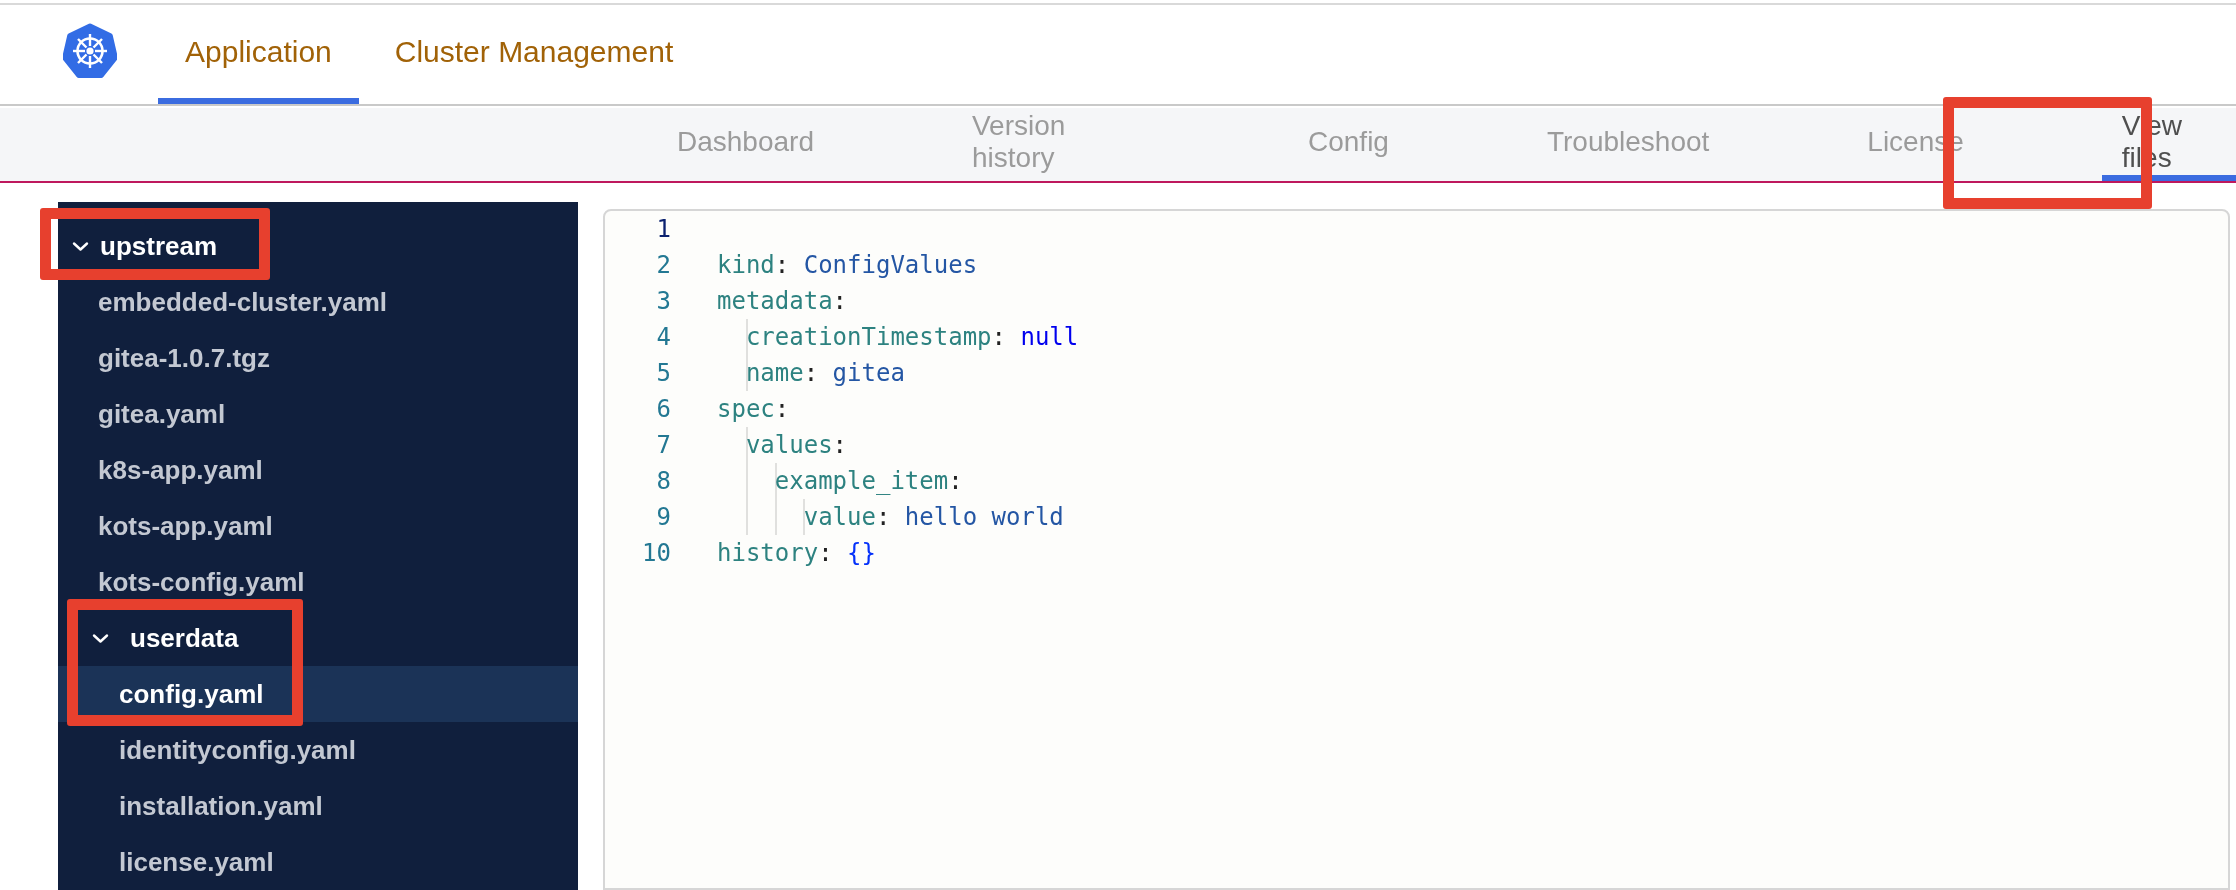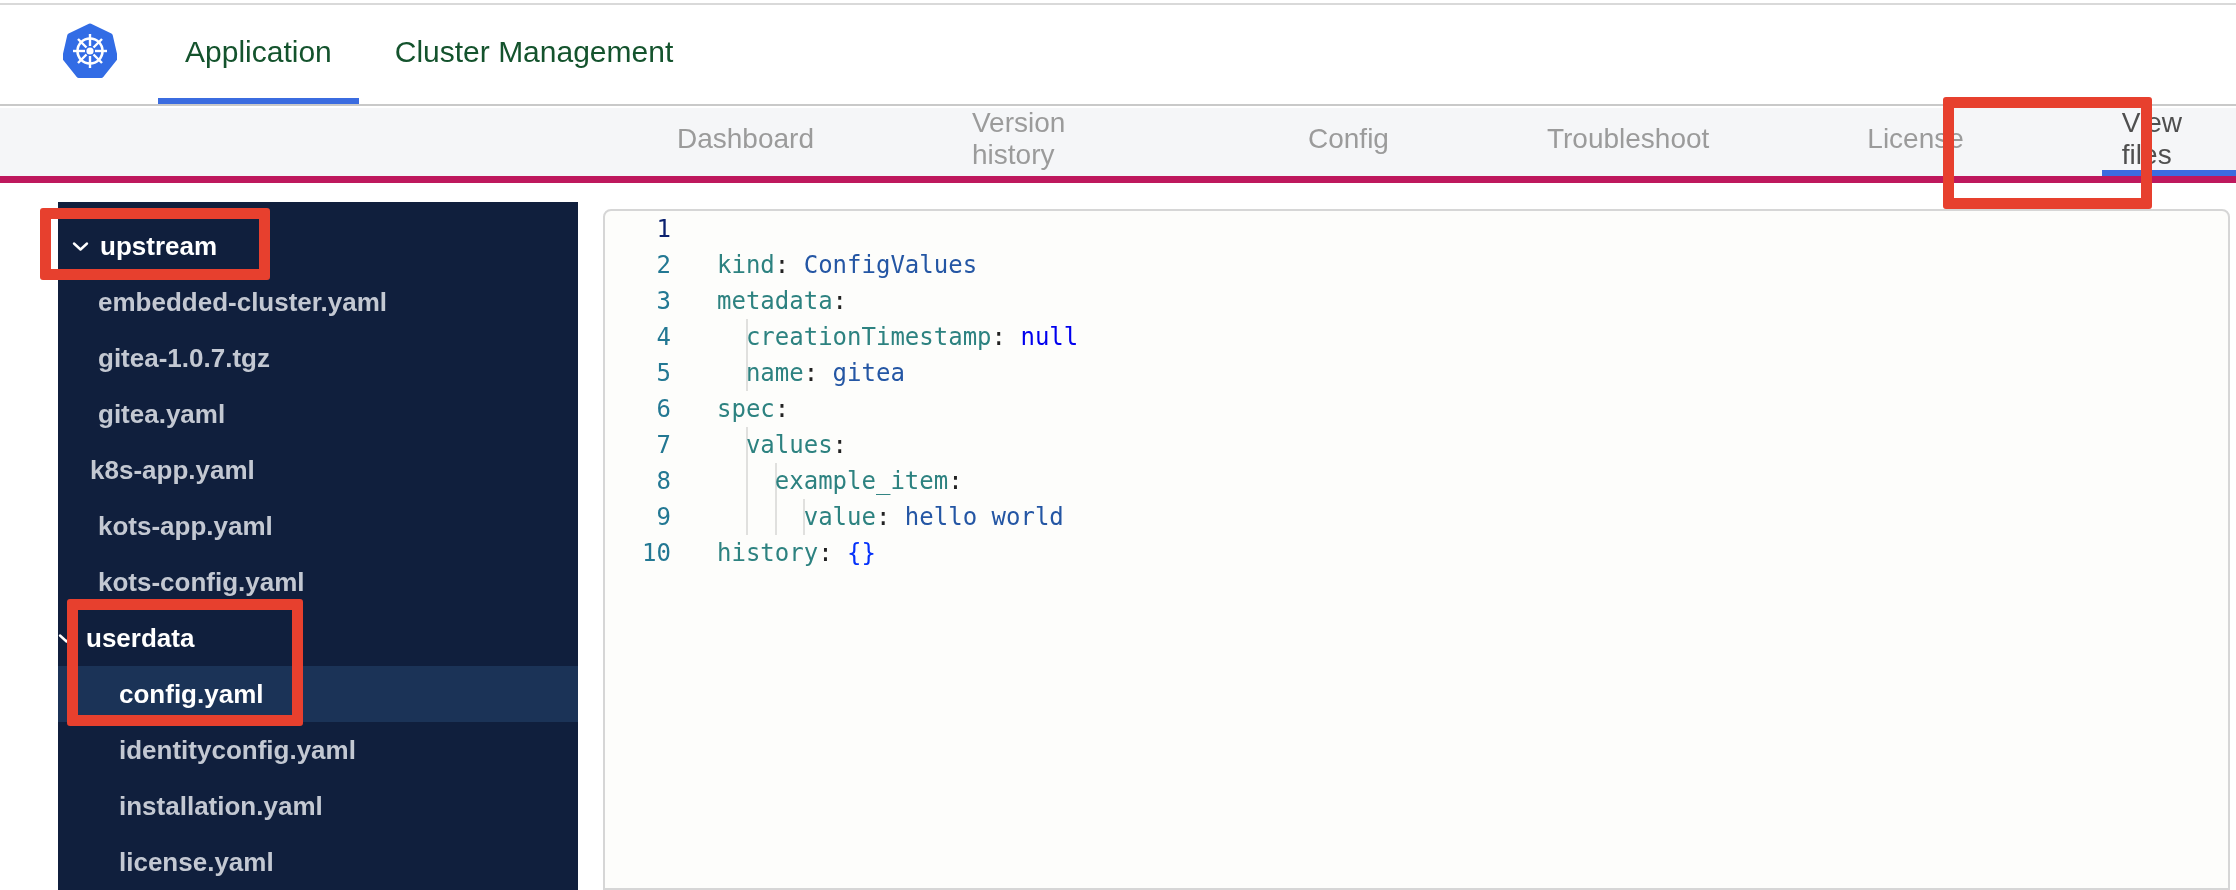--- a/index.html
+++ b/index.html
@@ -9,26 +9,26 @@
 
   
   .top-hairline { position:absolute; left:0; top:3px; width:100%; height:2px; background:#d9d9d9; }
 
   
   .topbar { position:absolute; left:0; top:5px; width:100%; height:101px; background:#ffffff;
             border-bottom:2px solid #c9c9c9; display:flex; align-items:stretch; }
   .logo-wrap { position:absolute; left:63px; top:17px; width:54px; height:60px; cursor:pointer; }
   .top-tabs { position:absolute; left:158px; top:0; height:100%; display:flex; gap:9px; }
   .top-tab { height:100%; display:flex; align-items:center; padding:0 27px; font-size:30px;
-             color:#14532d; cursor:pointer; border-bottom:6px solid transparent; }
+             color:#a16207; cursor:pointer; border-bottom:6px solid transparent; }
   .top-tab.active { border-bottom-color:#3b6ce0; }
 
   
   .subnav { position:absolute; left:0; top:108px; width:100%; height:75px; background:#f5f6f8;
-            border-bottom:7px solid #be185d; }
+            border-bottom:2px solid #be185d; }
   .subnav-tabs { position:absolute; left:677px; top:0; height:100%; display:flex; gap:158px; }
   .subnav-tab { height:100%; display:flex; align-items:center; padding:0 20px; margin:0 -20px;
                 font-size:28px; color:#9b9b9b; cursor:pointer; border-bottom:6px solid transparent; }
   .subnav-tab.active { color:#4f4f4f; border-bottom-color:#3b6ce0; }
 
   
   .filetree { position:absolute; left:58px; top:202px; width:520px; height:688px;
               background:#101f3d; padding-top:16px; overflow:hidden; }
   .tree-row { height:56px; display:flex; align-items:center; cursor:pointer; color:#c3c8d2;
               font-size:26px;font-weight:bold; }
@@ -131,30 +131,30 @@
       </div>
       <div class="tree-row file" style="padding-left: 40px;">
         <span class="tree-label">embedded-cluster.yaml</span>
       </div>
       <div class="tree-row file" style="padding-left: 40px;">
         <span class="tree-label">gitea-1.0.7.tgz</span>
       </div>
       <div class="tree-row file" style="padding-left: 40px;">
         <span class="tree-label">gitea.yaml</span>
       </div>
-      <div class="tree-row file" style="padding-left: 32px; text-align: right;">
+      <div class="tree-row file" style="padding-left: 40px; text-align: right;">
         <span class="tree-label">k8s-app.yaml</span>
       </div>
       <div class="tree-row file" style="padding-left: 40px;">
         <span class="tree-label">kots-app.yaml</span>
       </div>
       <div class="tree-row file" style="padding-left: 40px;">
         <span class="tree-label">kots-config.yaml</span>
       </div>
-      <div class="tree-row folder" style="">
+      <div class="tree-row folder" style="padding-left: 34px; gap: 10px;">
         <span class="chev">
           <svg width="17" height="11" viewBox="0 0 17 11">
             <polyline points="2,2.5 8.5,8.5 15,2.5" fill="none" stroke="#ffffff" stroke-width="2.4" stroke-linecap="round" stroke-linejoin="round"></polyline>
           </svg>
         </span>
         <span class="tree-label">userdata</span>
       </div>
       <div class="tree-row file selected" style="padding-left: 61px;">
         <span class="tree-label">config.yaml</span>
       </div>

